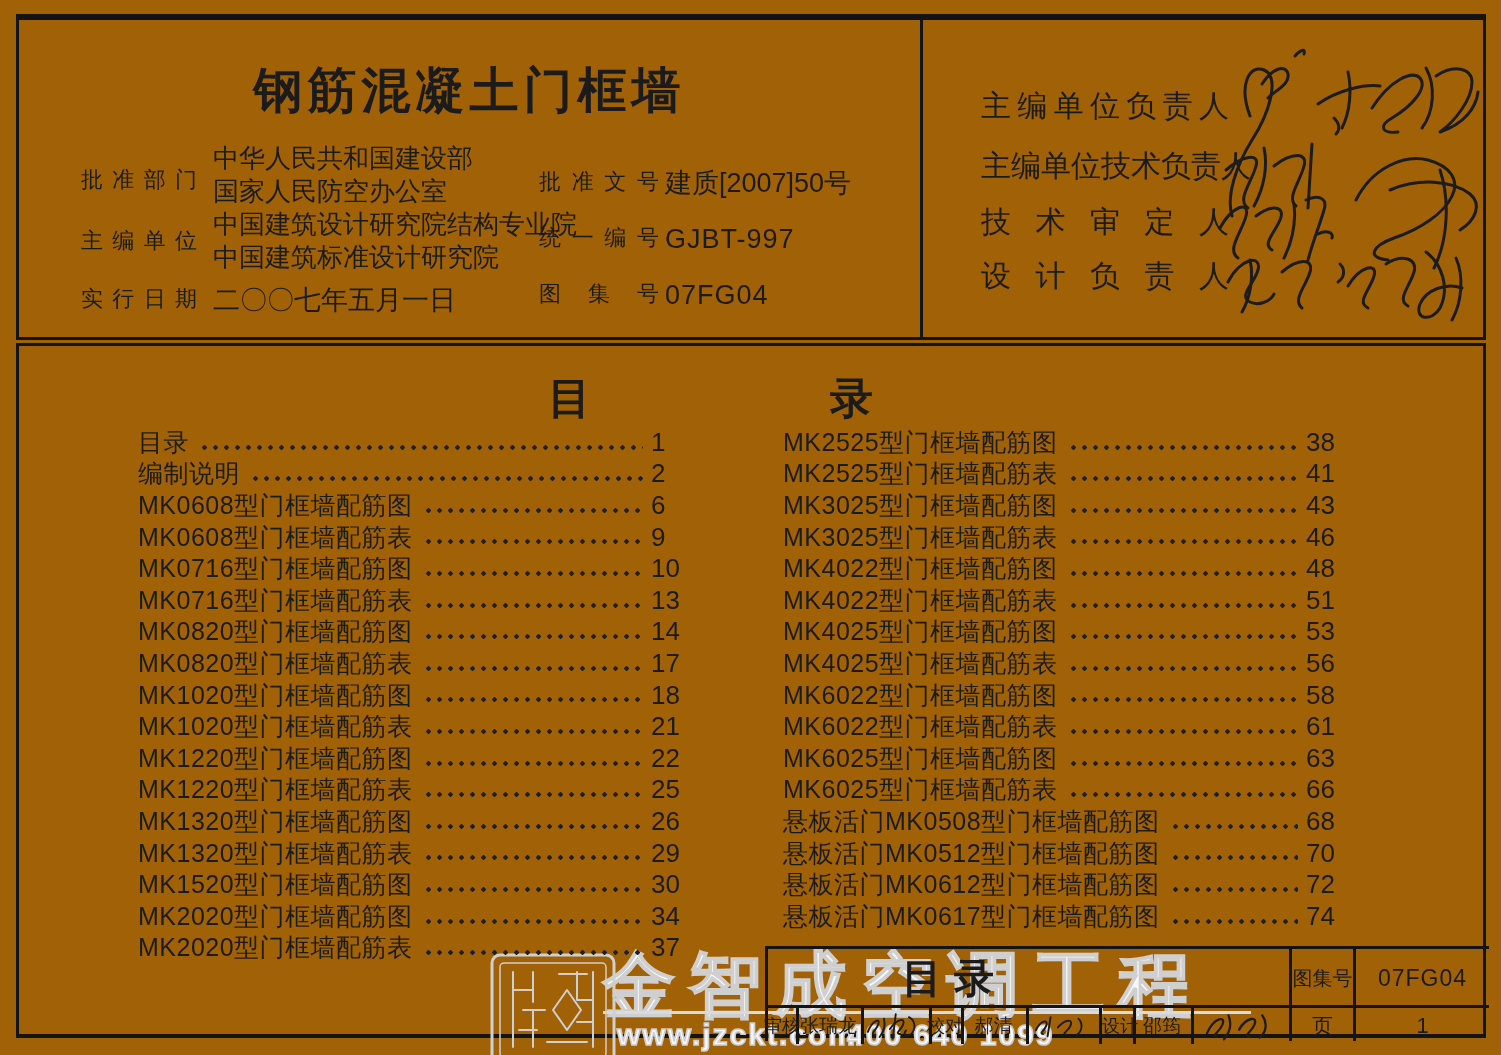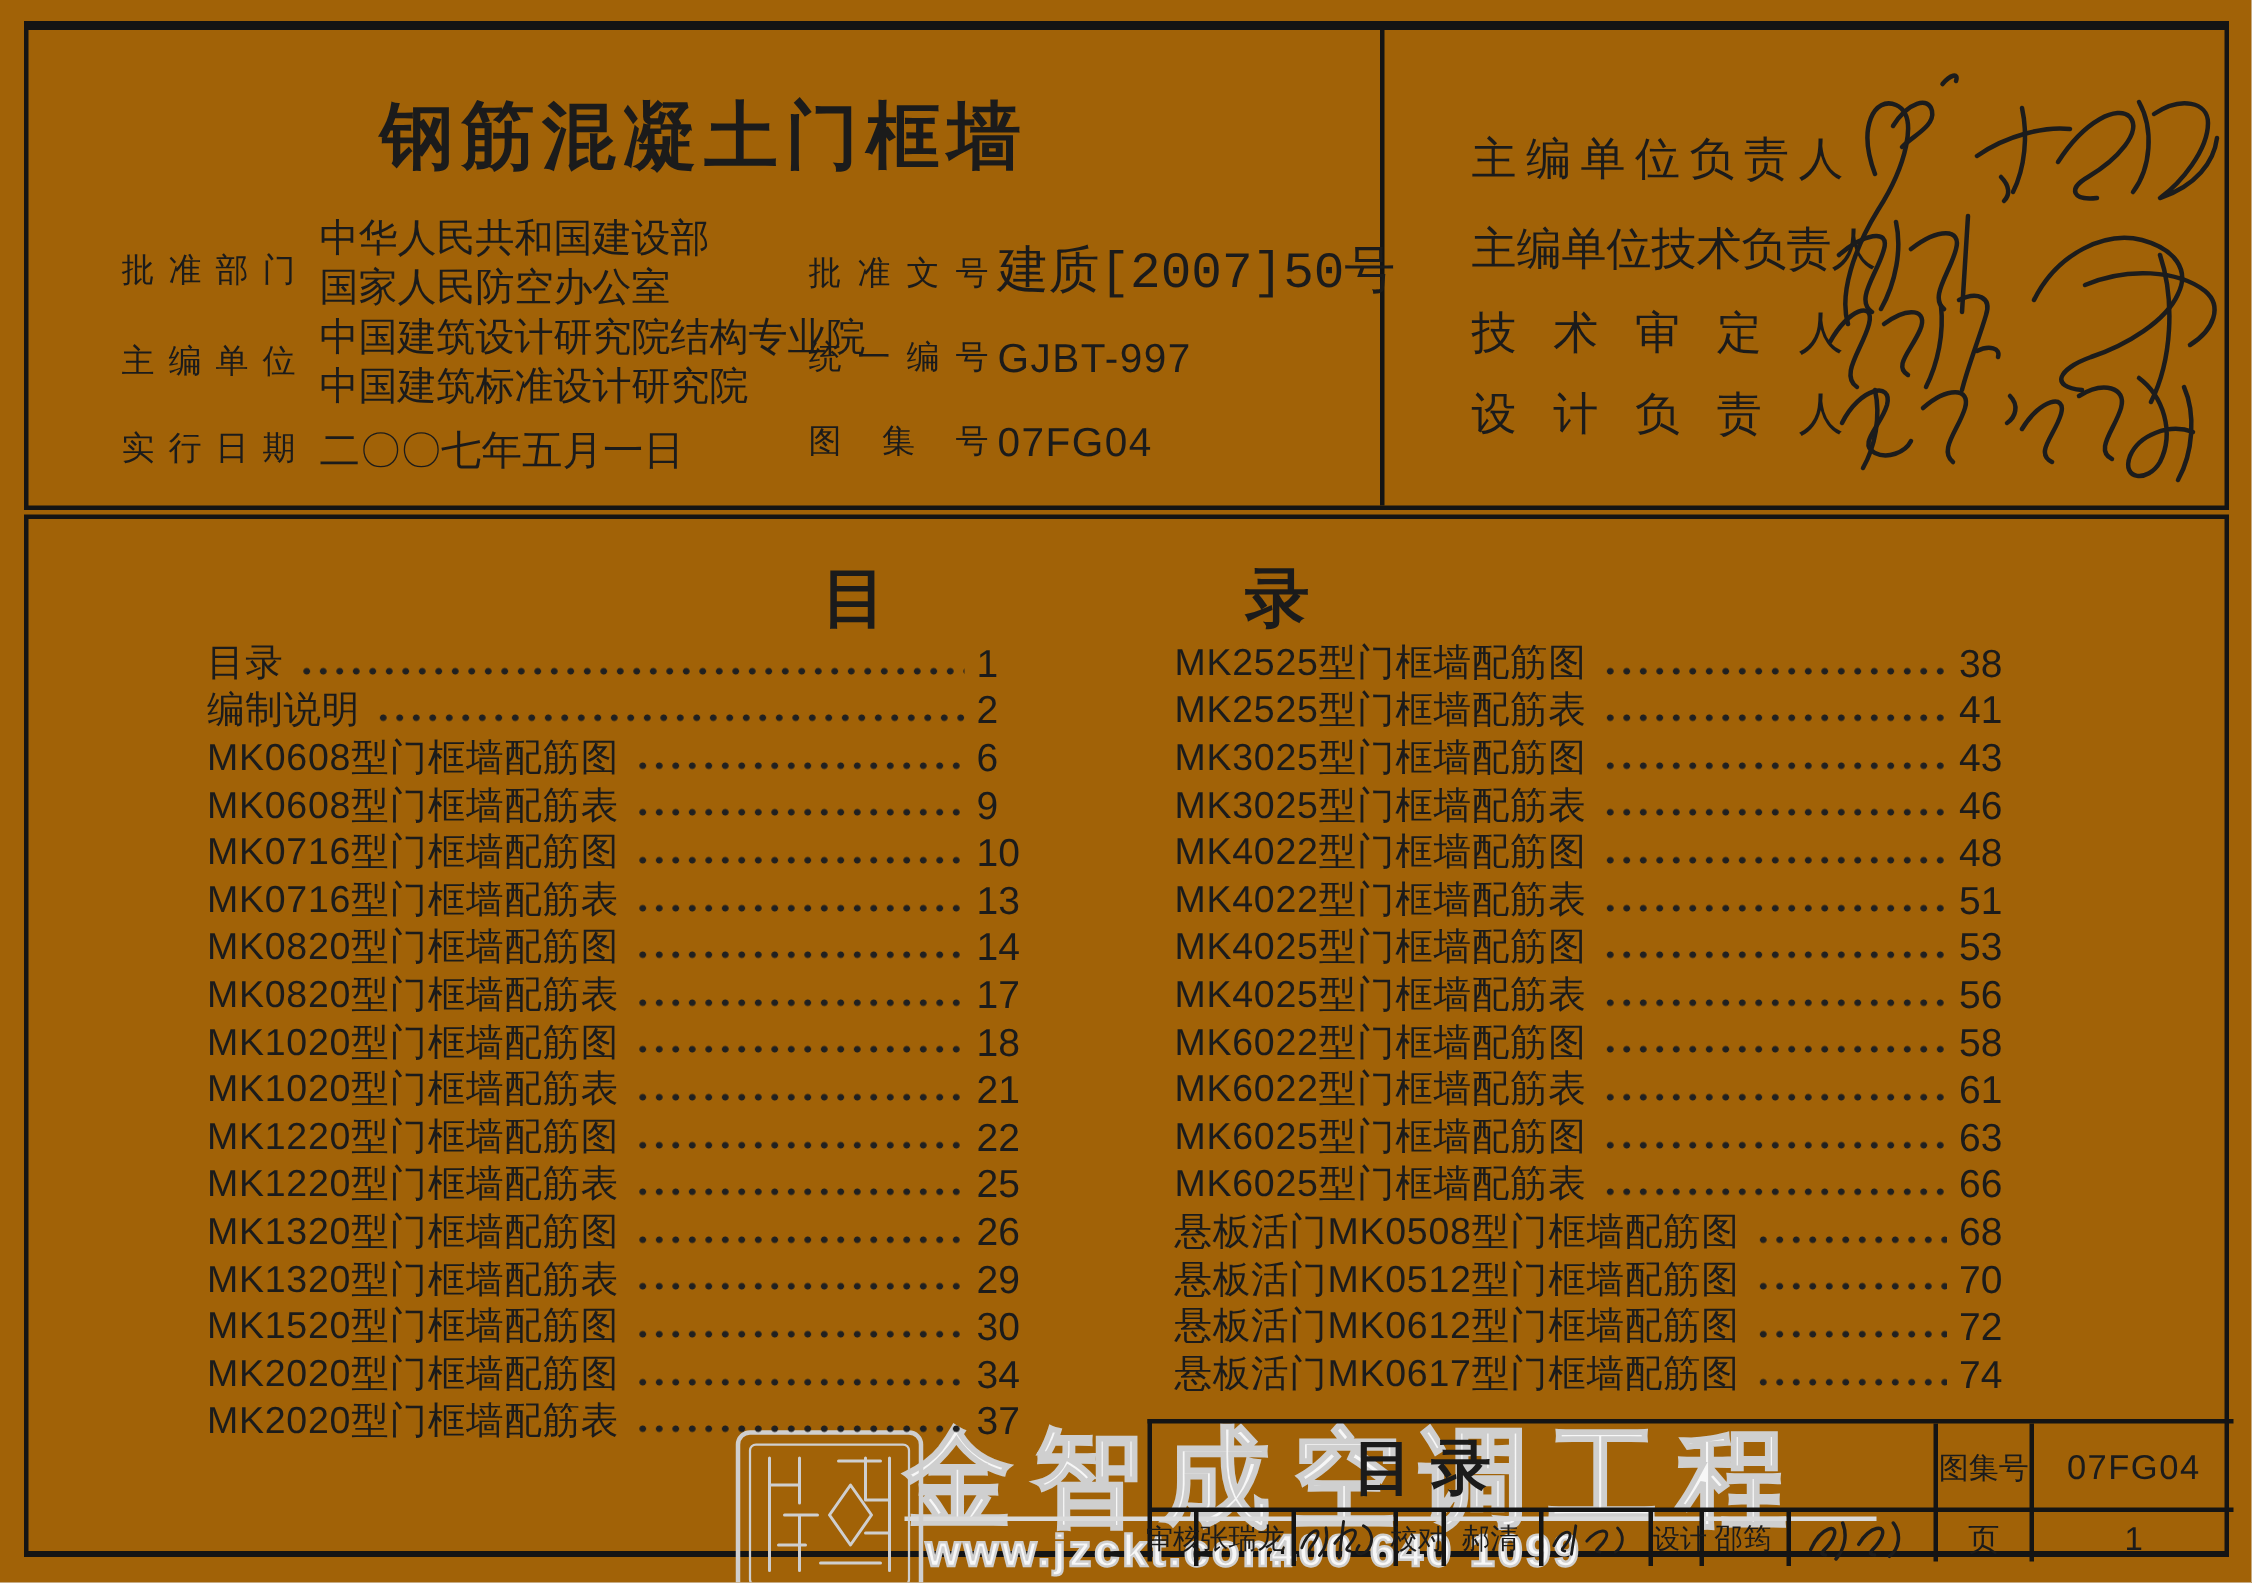--- a/index.html
+++ b/index.html
@@ -75,21 +75,21 @@
     <div class="flabel w116" style="left:62px;top:206px;">主编单位</div>
     <div class="fvalue" style="left:194px;top:188px;">
       <div>中国建筑设计研究院结构专业院</div>
       <div>中国建筑标准设计研究院</div>
     </div>
 
     <div class="flabel w116" style="left:62px;top:264px;">实行日期</div>
     <div class="fvalue" style="left:194px;top:264px;font-size:27px;">二〇〇七年五月一日</div>
 
     <div class="flabel w120" style="left:520px;top:147px;">批准文号</div>
-    <div class="fvalue" style="left:646px;top:147px;font-size:34px;font-family:Liberation Mono, monospace;">建质[2007]50号</div>
+    <div class="fvalue" style="left:646px;top:147px;font-size:27px;">建质[2007]50号</div>
 
     <div class="flabel w120" style="left:520px;top:203px;">统一编号</div>
     <div class="fvalue" style="left:646px;top:203px;font-size:27px;letter-spacing:1px;">GJBT-997</div>
 
     <div class="flabel w120" style="left:520px;top:259px;">图集号</div>
     <div class="fvalue" style="left:646px;top:259px;font-size:27px;letter-spacing:1px;">07FG04</div>
 
     <div class="sig-label" style="top:66px;">主编单位负责人</div>
     <div class="sig-label" style="top:126px;">主编单位技术负责人</div>
     <div class="sig-label" style="top:182px;">技术审定人</div>

